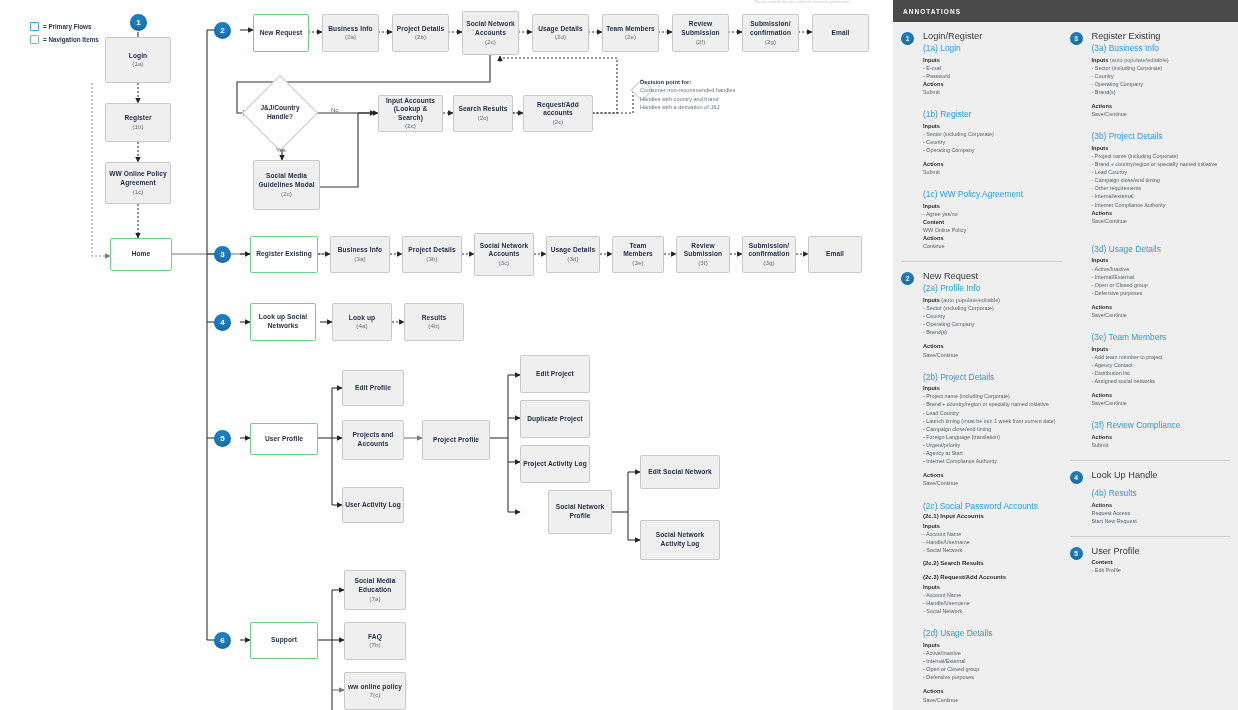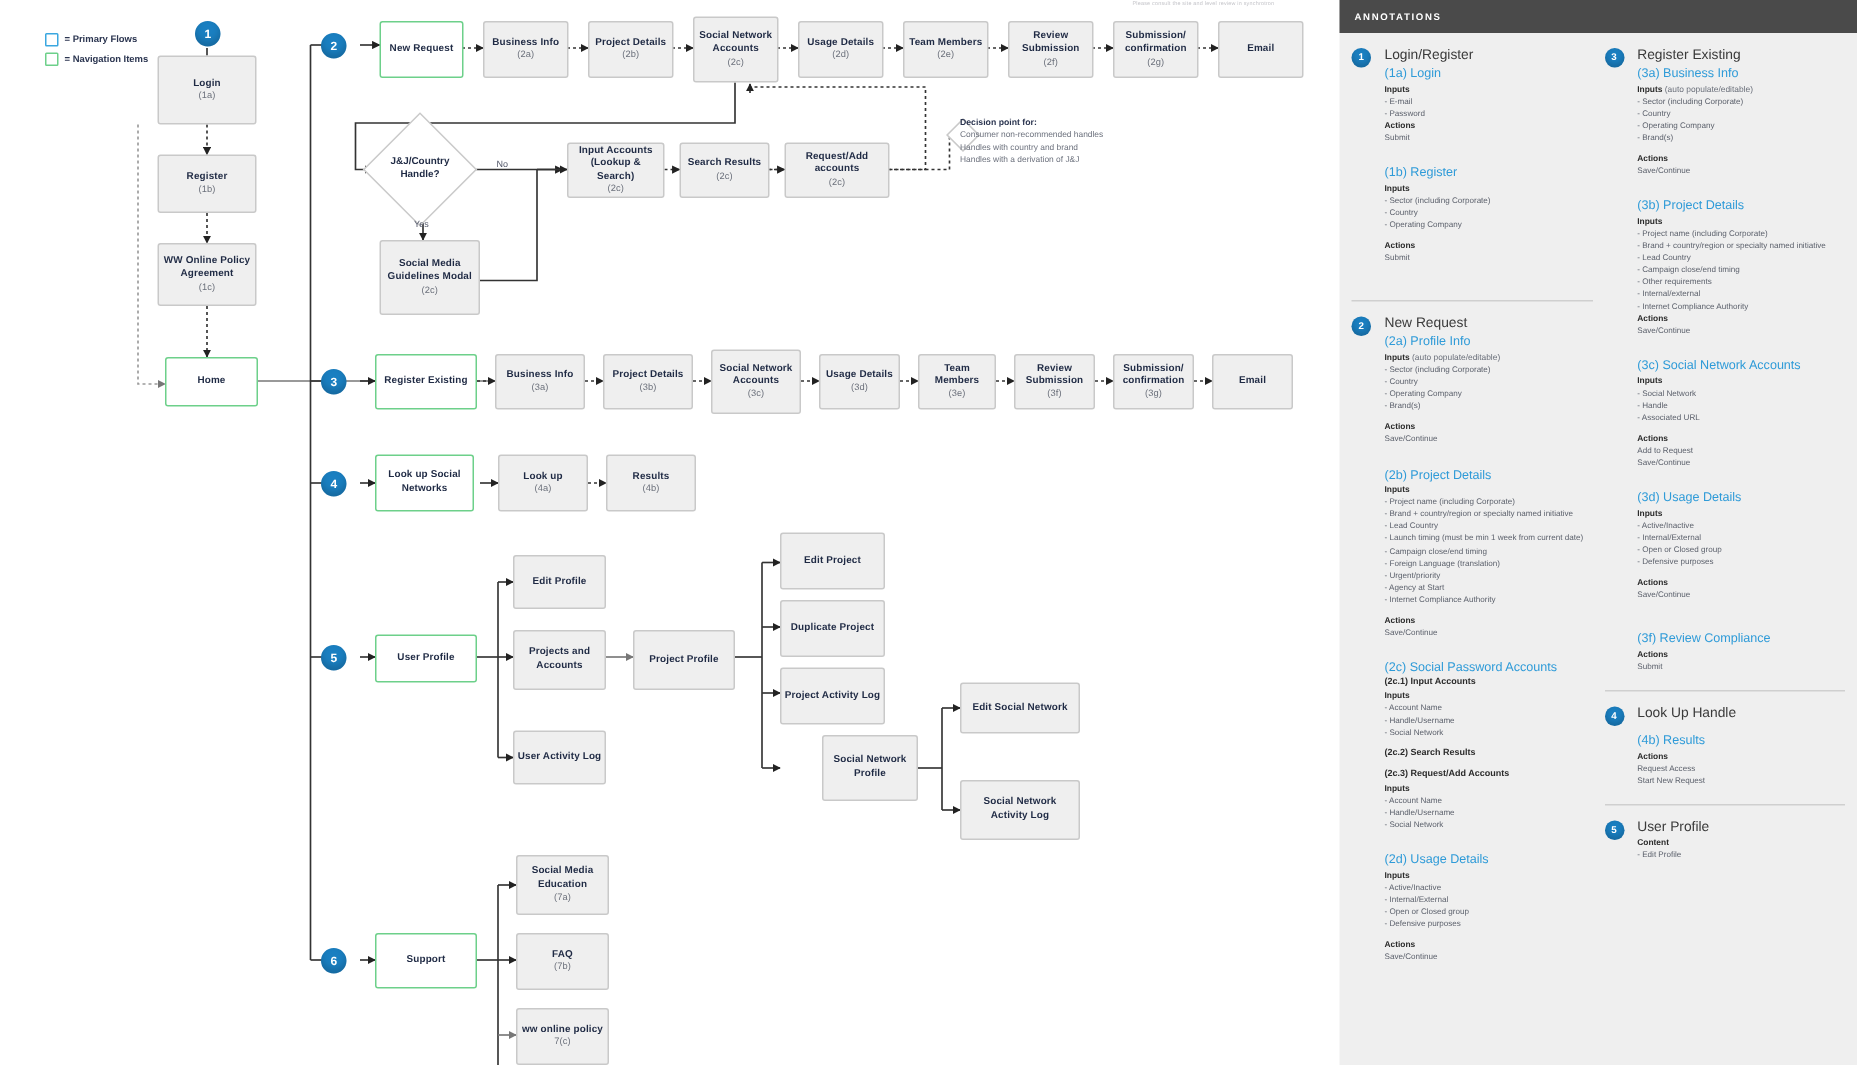--- a/index.html
+++ b/index.html
@@ -454,20 +454,29 @@
               <div class="lbl">Inputs</div>
               <div class="li">- Sector (including Corporate)</div>
               <div class="li">- Country</div>
               <div class="li">- Operating Company</div>
               <div class="gap"></div>
               <div class="lbl">Actions</div>
               <div class="val">Submit</div>
             </div>
             <div class="gap"></div>
 
+            <div class="sec">
+              <div class="sec-title">(1c) WW Policy Agreement</div>
+              <div class="lbl">Inputs</div>
+              <div class="li">- Agree yes/no</div>
+              <div class="lbl">Content</div>
+              <div class="val">WW Online Policy</div>
+              <div class="lbl">Actions</div>
+              <div class="val">Continue</div>
+            </div>
           </div>
         </div>
 
         <div class="divider"></div>
 
         <div class="ann-group">
           <div class="ann-num">2</div>
           <div class="ann-body">
             <div class="ann-title">New Request</div>
 
@@ -570,46 +579,46 @@
               <div class="li">- Lead Country</div>
               <div class="li">- Campaign close/end timing</div>
               <div class="li">- Other requirements</div>
               <div class="li">- Internal/external</div>
               <div class="li">- Internet Compliance Authority</div>
               <div class="lbl">Actions</div>
               <div class="val">Save/Continue</div>
             </div>
             <div class="gap"></div>
 
-            <div class="sec">
-              <div class="sec-title">(3c) Social Network Accounts</div>
-              <div class="lbl">Inputs</div>
-              <div class="li">- Social Network</div>
-              <div class="li">- Handle</div>
-              <div class="li">- Associated URL</div>
-              <div class="gap"></div>
-              <div class="lbl">Actions</div>
-              <div class="val">Add to Request</div>
-              <div class="val">Save/Continue</div>
-            </div>
             <div class="gap"></div>
 
             <div class="sec">
               <div class="sec-title">(3d) Usage Details</div>
               <div class="lbl">Inputs</div>
               <div class="li">- Active/Inactive</div>
               <div class="li">- Internal/External</div>
               <div class="li">- Open or Closed group</div>
               <div class="li">- Defensive purposes</div>
               <div class="gap"></div>
               <div class="lbl">Actions</div>
               <div class="val">Save/Continue</div>
             </div>
             <div class="gap"></div>
 
+            <div class="sec">
+              <div class="sec-title">(3e) Team Members</div>
+              <div class="lbl">Inputs</div>
+              <div class="li">- Add team member to project</div>
+              <div class="li">- Agency Contact</div>
+              <div class="li">- Distribution list</div>
+              <div class="li">- Assigned social networks</div>
+              <div class="gap"></div>
+              <div class="lbl">Actions</div>
+              <div class="val">Save/Continue</div>
+            </div>
             <div class="gap"></div>
 
             <div class="sec">
               <div class="sec-title">(3f) Review Compliance</div>
               <div class="lbl">Actions</div>
               <div class="val">Submit</div>
             </div>
           </div>
         </div>
 

